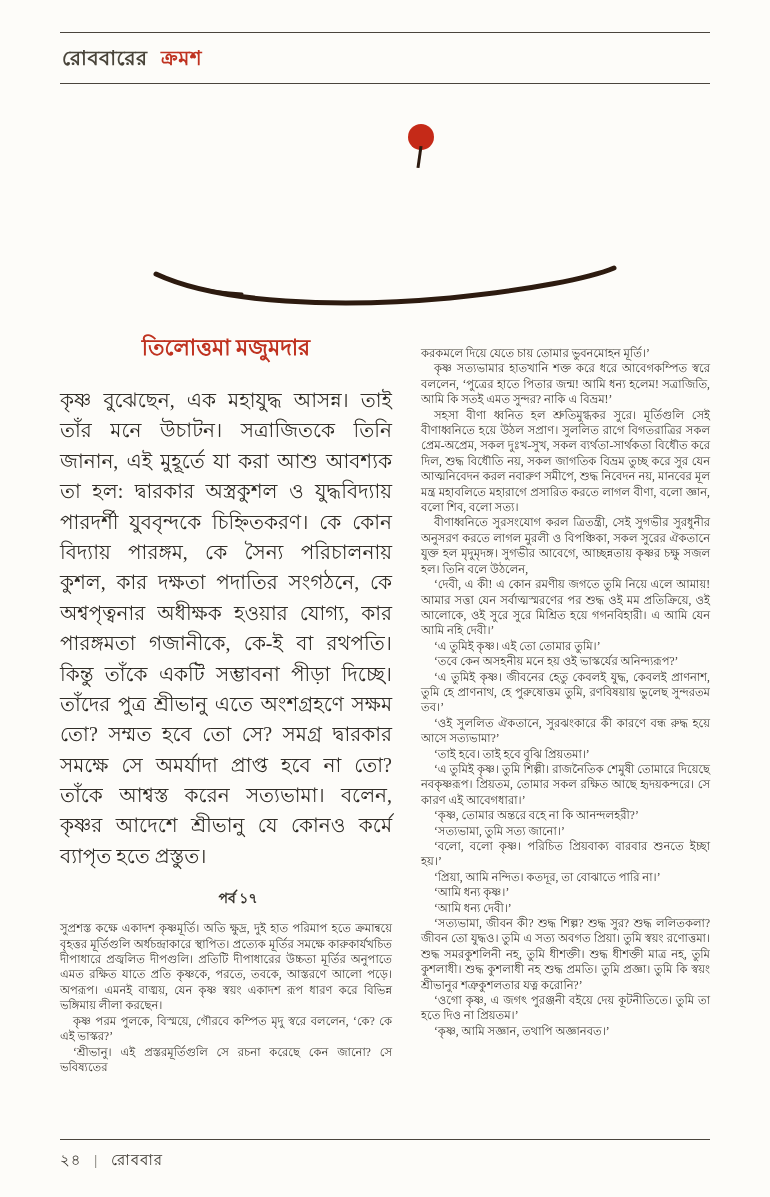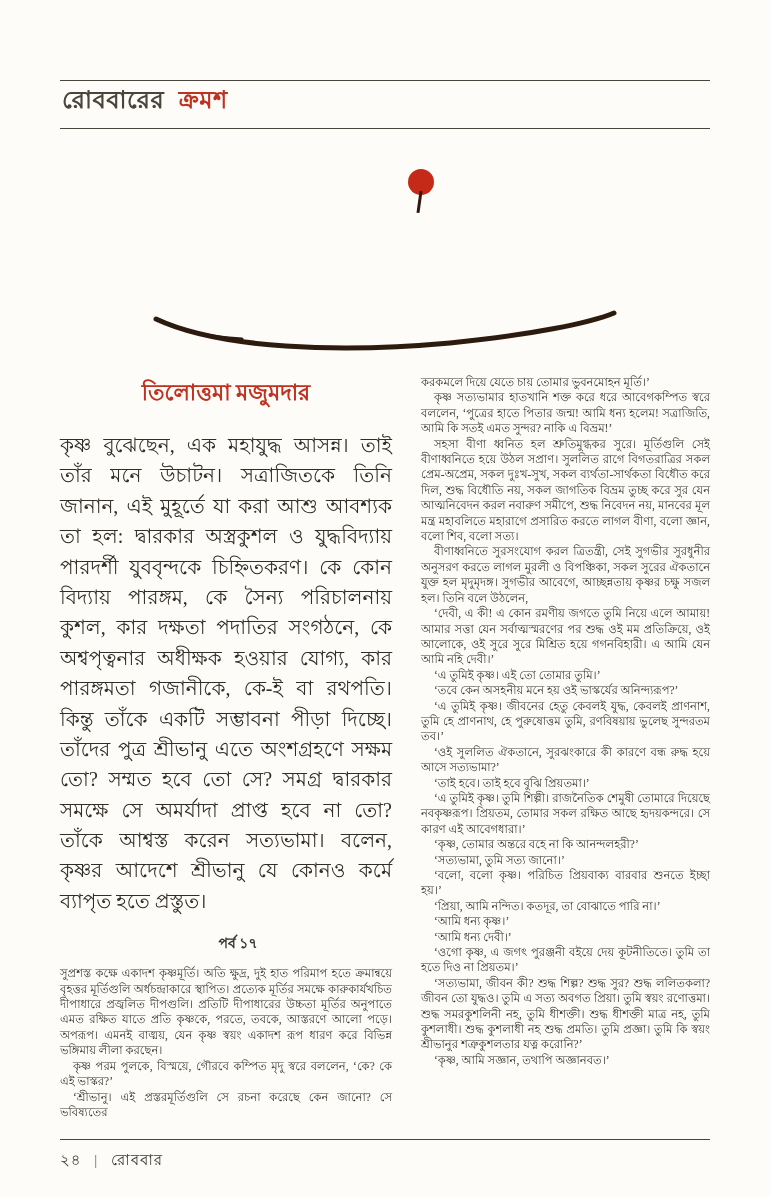--- a/index.html
+++ b/index.html
@@ -13,25 +13,25 @@
     margin: 0 auto;
     background: #fdfcf9;
     overflow: hidden;
     color: #38342e;
   }
 
   .inner { padding: 0 60px; }
 
   
   .kicker {
-    margin-top: 80px;
+    margin-top: 32px;
     border-top: 1px solid #4a453d;
     border-bottom: 1px solid #4a453d;
-    padding: 0 2px 7px 2px;
-    font-size: 24px;
+    padding: 10px 2px 7px 2px;
+    font-size: 20px;
     font-weight: bold;
     letter-spacing: 0.5px;
   }
   .kicker .series { color: #4a453b; }
   .kicker .status { color: #bf3220; margin-left: 8px; }
 
   
   .masthead {
     position: relative;
     margin-top: 34px;
@@ -74,21 +74,21 @@
     height: 42px;
   }
 
   
   .content {
     display: flex;
     gap: 29px;
     margin-top: 22px;
   }
   .col-left  { width: 332px; flex: none; }
-  .col-right { flex: 1; }
+  .col-right { flex: 1; margin-top: 16px; }
 
   .author {
     text-align: center;
     font-size: 22px;
     font-weight: bold;
     color: #bf3220;
     margin-bottom: 18px;
   }
 
   .lede {
@@ -177,22 +177,22 @@
           <p>‘এ তুমিই কৃষ্ণ। জীবনের হেতু কেবলই যুদ্ধ, কেবলই প্রাণনাশ, তুমি হে প্রাণনাথ, হে পুরুষোত্তম তুমি, রণবিষয়ায় ভুলেছ সুন্দরতম তব।’</p>
           <p>‘ওই সুললিত ঐকতানে, সুরঝংকারে কী কারণে বন্ধ রুদ্ধ হয়ে আসে সত্যভামা?’</p>
           <p>‘তাই হবে। তাই হবে বুঝি প্রিয়তমা।’</p>
           <p>‘এ তুমিই কৃষ্ণ। তুমি শিল্পী। রাজনৈতিক শেমুষী তোমারে দিয়েছে নবকৃষ্ণরূপ। প্রিয়তম, তোমার সকল রক্ষিত আছে হৃদয়কন্দরে। সে কারণ এই আবেগধারা।’</p>
           <p>‘কৃষ্ণ, তোমার অন্তরে বহে না কি আনন্দলহরী?’</p>
           <p>‘সত্যভামা, তুমি সত্য জানো।’</p>
           <p>‘বলো, বলো কৃষ্ণ। পরিচিত প্রিয়বাক্য বারবার শুনতে ইচ্ছা হয়।’</p>
           <p>‘প্রিয়া, আমি নন্দিত। কতদূর, তা বোঝাতে পারি না।’</p>
           <p>‘আমি ধন্য কৃষ্ণ।’</p>
           <p>‘আমি ধন্য দেবী।’</p>
+          <p>‘সত্যভামা, জীবন কী? শুদ্ধ শিল্প? শুদ্ধ সুর? শুদ্ধ ললিতকলা? জীবন তো যুদ্ধও। তুমি এ সত্য অবগত প্রিয়া। তুমি স্বয়ং রণোত্তমা। শুদ্ধ সমরকুশলিনী নহ, তুমি ধীশক্তী। শুদ্ধ ধীশক্তী মাত্র নহ, তুমি কুশলাধী। শুদ্ধ কুশলাধী নহ শুদ্ধ প্রমতি। তুমি প্রজ্ঞা। তুমি কি স্বয়ং শ্রীভানুর শত্রুকুশলতার যত্ন করোনি?’</p>
           <p>‘ওগো কৃষ্ণ, এ জগৎ পুরঞ্জনী বইয়ে দেয় কূটনীতিতে। তুমি তা হতে দিও না প্রিয়তম।’</p>
-          <p>‘সত্যভামা, জীবন কী? শুদ্ধ শিল্প? শুদ্ধ সুর? শুদ্ধ ললিতকলা? জীবন তো যুদ্ধও। তুমি এ সত্য অবগত প্রিয়া। তুমি স্বয়ং রণোত্তমা। শুদ্ধ সমরকুশলিনী নহ, তুমি ধীশক্তী। শুদ্ধ ধীশক্তী মাত্র নহ, তুমি কুশলাধী। শুদ্ধ কুশলাধী নহ শুদ্ধ প্রমতি। তুমি প্রজ্ঞা। তুমি কি স্বয়ং শ্রীভানুর শত্রুকুশলতার যত্ন করোনি?’</p>
           <p>‘কৃষ্ণ, আমি সজ্ঞান, তথাপি অজ্ঞানবত।’</p>
         </div>
       </div>
 
     </div>
   </div>
 
   <div class="footer">
     <span class="pageno">২৪</span>
     <span class="divider">|</span>

